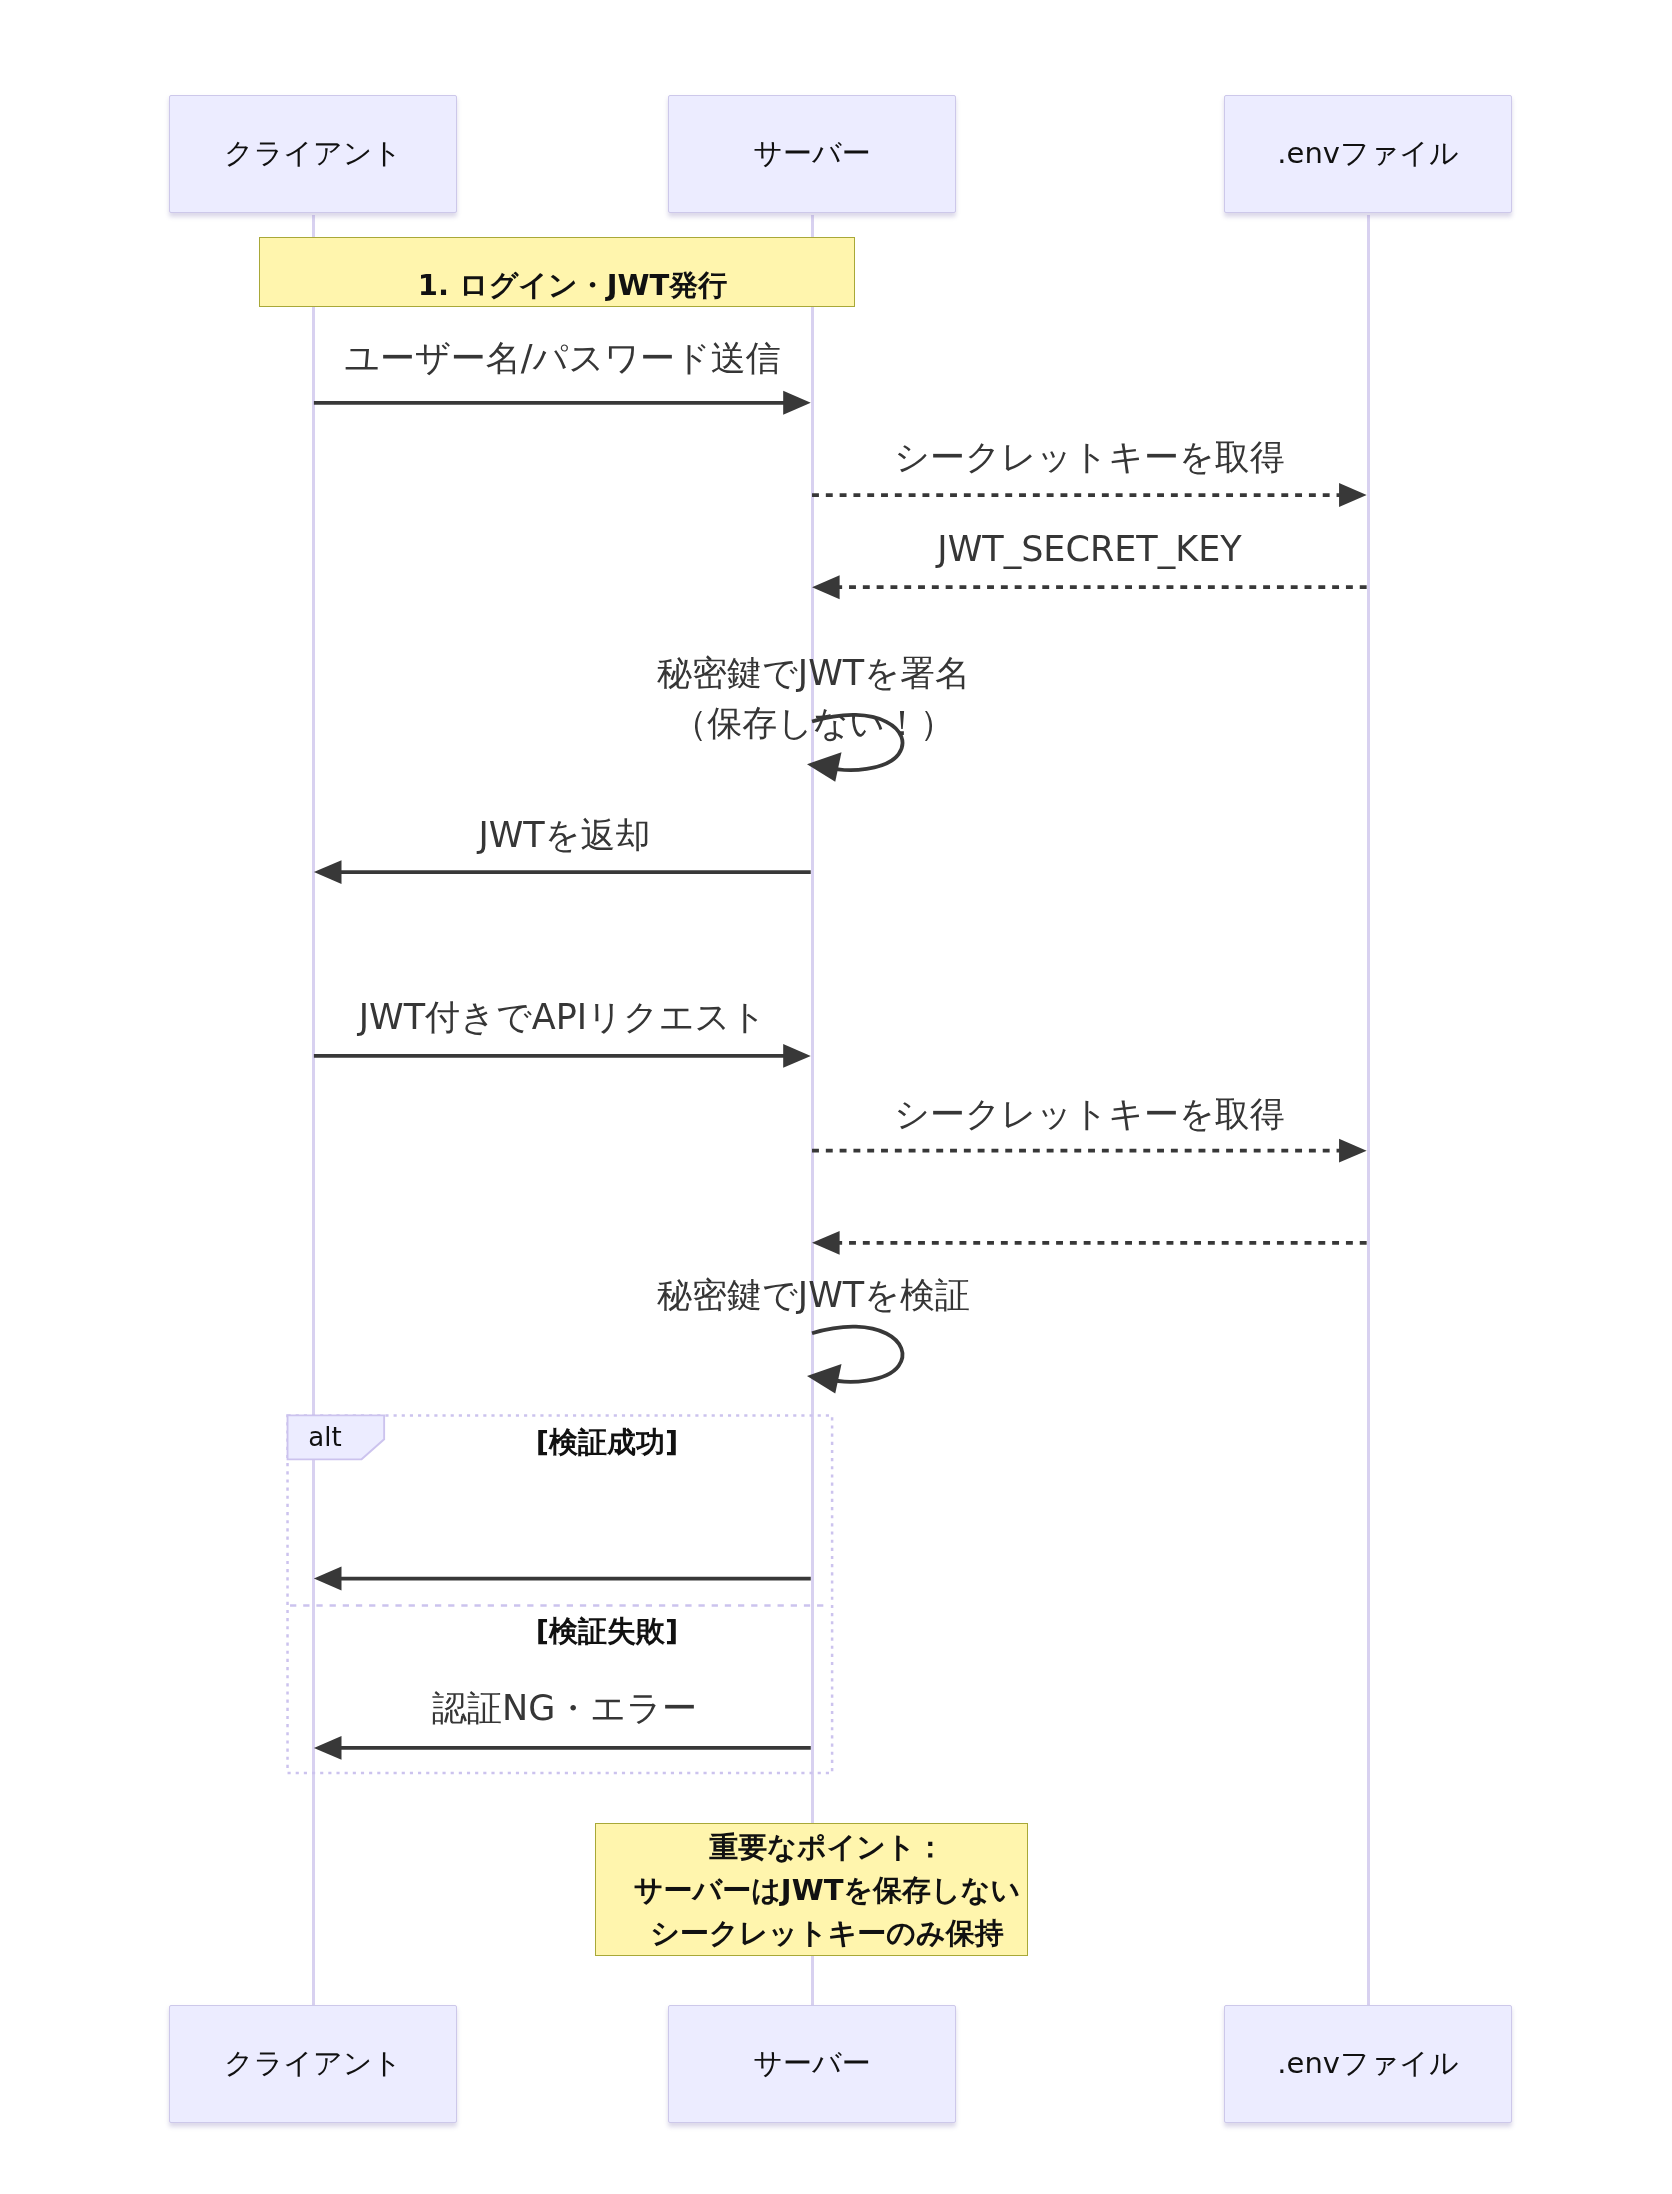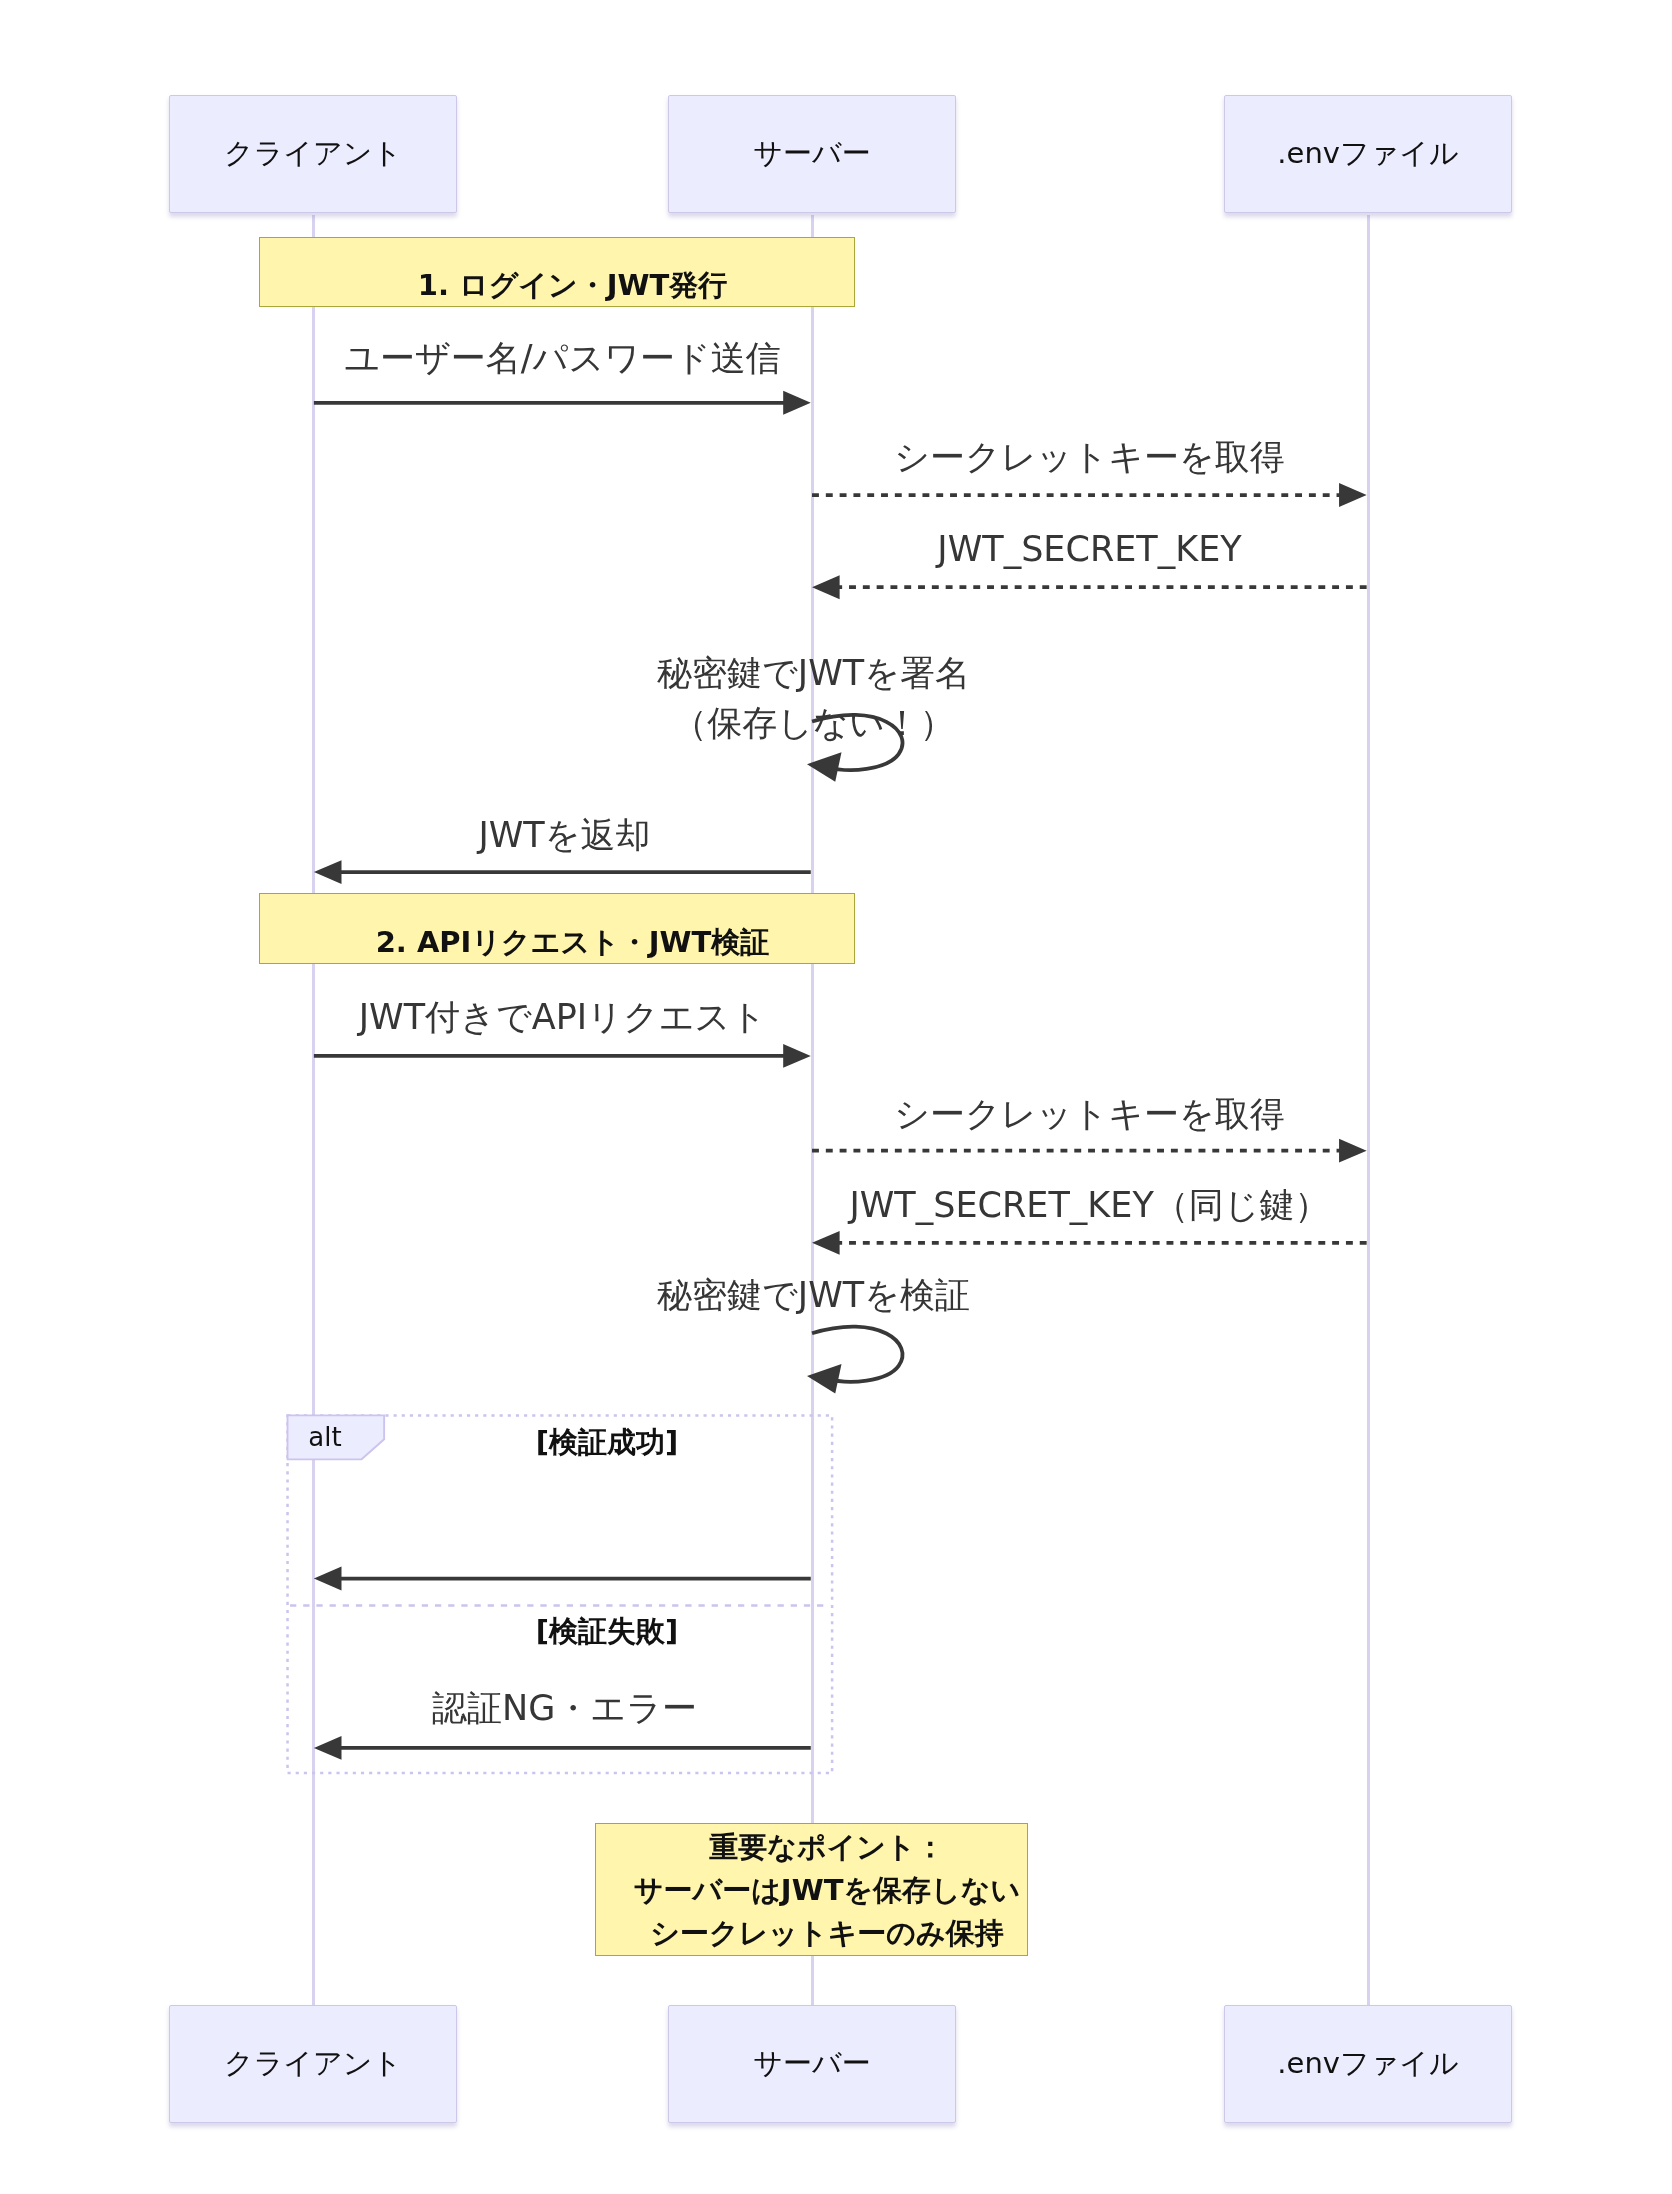--- a/index.html
+++ b/index.html
@@ -85,23 +85,20 @@
     <line class="s" x1="542" y1="2516" x2="1292" y2="2516"></line>
     <polygon class="f" points="500,2516 544,2497 544,2535"></polygon>
 
     <line class="s" x1="542" y1="2786" x2="1292" y2="2786"></line>
     <polygon class="f" points="500,2786 544,2767 544,2805"></polygon>
   </svg>
 
   <div class="note" style="left:259px;top:237px;width:596px;height:70px">
     <span>1. ログイン・JWT発行</span>
   </div>
-  <div class="note" style="left:259px;top:893px;width:596px;height:71px">
-    <span>2. APIリクエスト・JWT検証</span>
-  </div>
   <div class="note preline" style="left:595px;top:1802px;width:433px;height:133px;line-height:43px">
     <span class="preline">重要なポイント：
 サーバーはJWTを保存しない
 シークレットキーのみ保持</span>
   </div>
 
   <div class="actor" style="left:169px;top:95px">
     <span>クライアント</span>
   </div>
   <div class="actor" style="left:668px;top:95px">
@@ -122,21 +119,20 @@
   </div>
 
   <div class="mlabel" style="left:280px;top:339px">ユーザー名/パスワード送信</div>
   <div class="mlabel" style="left:807px;top:438px">シークレットキーを取得</div>
   <div class="mlabel" style="left:807px;top:530px">JWT_SECRET_KEY</div>
   <div class="mlabel preline" style="left:531px;top:627px;line-height:50px">秘密鍵でJWTを署名
 （保存しない！）</div>
   <div class="mlabel" style="left:282px;top:816px">JWTを返却</div>
   <div class="mlabel" style="left:280px;top:998px">JWT付きでAPIリクエスト</div>
   <div class="mlabel" style="left:807px;top:1095px">シークレットキーを取得</div>
-  <div class="mlabel" style="left:807px;top:1186px">JWT_SECRET_KEY（同じ鍵）</div>
   <div class="mlabel" style="left:531px;top:1276px">秘密鍵でJWTを検証</div>
   <div class="mlabel" style="left:282px;top:1689px">認証NG・エラー</div>
 
   <div class="altkw">alt</div>
   <div class="cond" style="left:450px;top:1424px">[検証成功]</div>
   <div class="cond" style="left:450px;top:1613px">[検証失敗]</div>
 
 </div>
 
 

